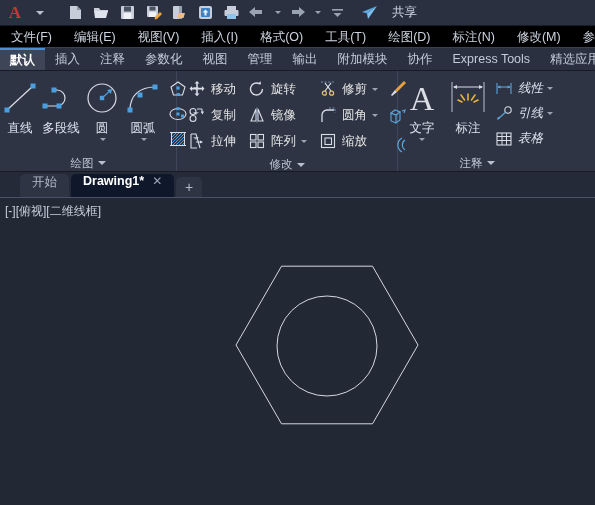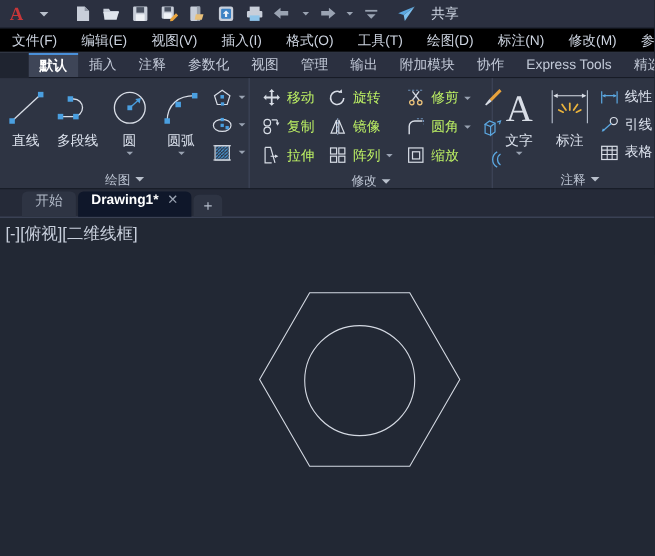--- a/index.html
+++ b/index.html
@@ -56,21 +56,20 @@
     color: #cdd4e0; font-size: 12.5px;
     padding: 0 11px; line-height: 22px; white-space: nowrap;
   }
 
   
   .tabstrip {
     height: 23px; background: #2b3040;
     display: flex; align-items: flex-start;
     border-bottom: 1px solid #171b26;
     overflow: hidden;
-    margin-left: 26px;
   }
   .rtab {
     color: #c3cad8; font-size: 12.5px;
     padding: 0 10px; line-height: 22px; white-space: nowrap;
   }
   .rtab.active {
     background: #3e4557; color: #ffffff; font-weight: bold;
     border-top: 2px solid #4a90d9;
     line-height: 20px;
   }
@@ -97,25 +96,25 @@
   .big-btn {
     width: 52px;
     display: flex; flex-direction: column; align-items: center;
     padding-top: 4px; gap: 1px;
   }
   .big-btn .ico { height: 42px; display: flex; align-items: center; justify-content: center; }
   .big-btn .lbl { color: #dde3ee; font-size: 12.5px; white-space: nowrap; }
   .small-col { display: flex; flex-direction: column; padding-top: 3px; }
   .small-btn { display: flex; align-items: center; height: 25px; gap: 3px; padding: 0 3px; }
   .small-btn .ico { width: 22px; display: flex; align-items: center; justify-content: center; }
-  .small-btn .lbl { color: #dde3ee; font-size: 12.5px; white-space: nowrap; }
+  .small-btn .lbl { color: #dde3ee; font-size: 12.5px; white-space: nowrap; font-style: italic; }
   .mod-grid { display: grid; grid-template-columns: auto auto auto; padding: 3px 2px 0 4px; }
   .mod-btn { display: flex; align-items: center; height: 26px; gap: 4px; padding: 0 5px; }
   .mod-btn .ico { width: 21px; display: flex; align-items: center; justify-content: center; }
-  .mod-btn .lbl { color: #bef264; font-size: 12.5px; white-space: nowrap; }
+  .mod-btn .lbl { color: #e5e5e5; font-size: 12.5px; white-space: nowrap; }
   .mod-side { display: flex; flex-direction: column; padding: 4px 4px 0 2px; gap: 4px; }
   .mod-side .ico { height: 24px; display: flex; align-items: center; justify-content: center; }
 
   
   .doctabs {
     height: 26px; background: #252a38;
     display: flex; align-items: flex-end;
     padding-left: 20px;
     border-bottom: 1px solid #4a5168;
   }
@@ -137,21 +136,21 @@
   }
 
   
   .canvas {
     position: absolute; left: 0; right: 0;
     top: 198px; bottom: 0;
     background: #222834;
   }
   .vplabel {
     position: absolute; left: 5px; top: 5px;
-    color: #c9d0dd; font-size: 15px;
+    color: #c9d0dd; font-size: 12px;
   }
   .drawing { position: absolute; left: 0; top: 0; }
 </style>
 </head>
 <body>
 
 <div id="app">
 
   <div class="titlebar">
 
@@ -275,21 +274,21 @@
     <div class="rtab">管理</div>
     <div class="rtab">输出</div>
     <div class="rtab">附加模块</div>
     <div class="rtab">协作</div>
     <div class="rtab">Express Tools</div>
     <div class="rtab">精选应用</div>
   </div>
 
   <div class="ribbon">
 
-    <div class="panel" style="width:227px">
+    <div class="panel" style="width:177px">
       <div class="panel-body">
 
         <div class="big-btn">
           <span class="ico">
             <svg width="40" height="38" viewBox="0 0 40 38">
               <line x1="7" y1="31" x2="33" y2="7" stroke="#d8dde6" stroke-width="1.2"></line>
               <rect x="4.5" y="28.5" width="5" height="5" fill="#4a9fe0"></rect>
               <rect x="30.5" y="4.5" width="5" height="5" fill="#4a9fe0"></rect>
             </svg>
           </span>

